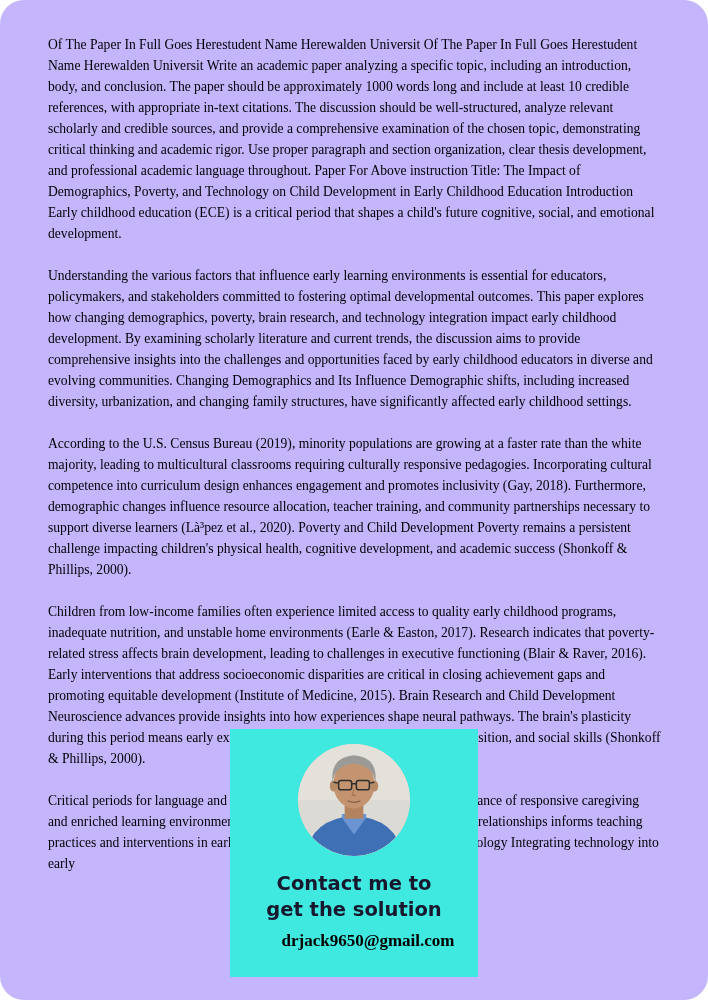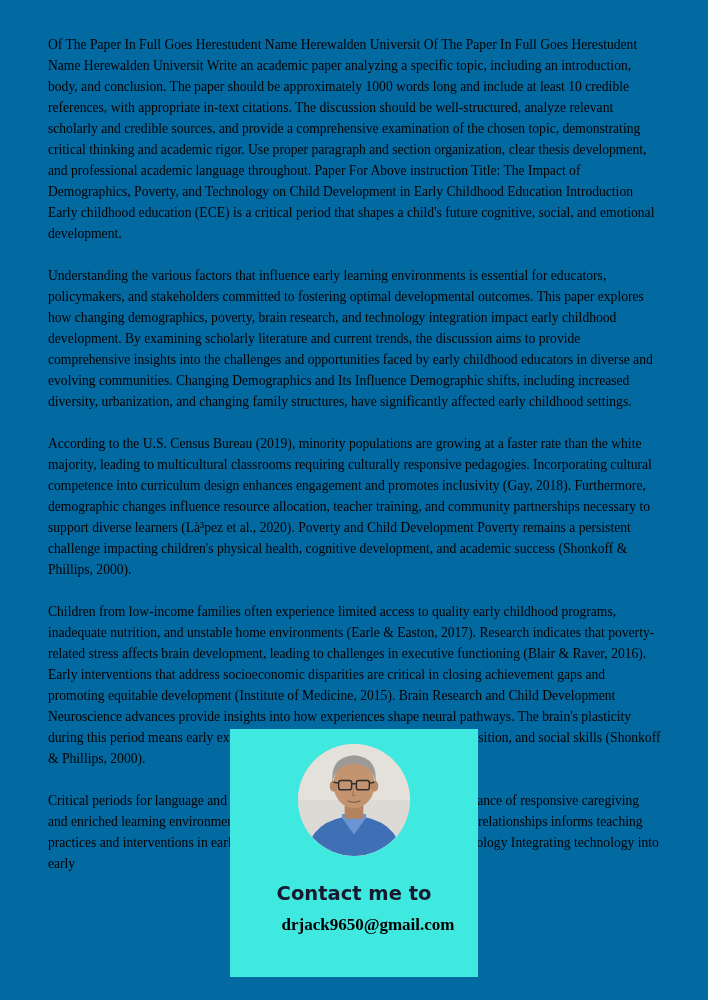--- a/index.html
+++ b/index.html
@@ -4,23 +4,24 @@
 <style>
   html, body {
     margin: 0;
     padding: 0;
     background: #ffffff;
   }
   .page {
     position: relative;
     width: 708px;
     height: 1000px;
-    background: #0369a1;
+    background: #c4b5fd;
     overflow: hidden;
     font-family: "Liberation Serif", serif;
+    border-radius: 24px;
   }
   .doc {
     position: absolute;
     left: 48px;
     top: 34px;
     width: 614px;
     color: #000000;
     font-size: 13.6px;
     line-height: 21px;
     text-align: left;
@@ -46,21 +47,21 @@
     margin: 15px auto 0 auto;
     overflow: hidden;
     background: #d9d7d2;
   }
   .ad .photo svg {
     display: block;
     width: 112px;
     height: 112px;
   }
   .ad .headline {
-    margin-top: 25px;
+    margin-top: 15px;
     font-family: "DejaVu Sans", sans-serif;
     font-weight: 700;
     font-size: 19.5px;
     line-height: 26px;
     color: #17172e;
   }
   .ad .email {
     margin-top: 8px;
     font-family: "Liberation Serif", serif;
     font-weight: 700;
@@ -113,17 +114,18 @@
           <line x1="43.5" y1="42" x2="38" y2="41" stroke="#2e2e2e" stroke-width="1.4"></line>
           <line x1="76.5" y1="42" x2="82" y2="41" stroke="#2e2e2e" stroke-width="1.4"></line>
 
           <path d="M60 48 L58 55 L62 55" fill="none" stroke="#a5764f" stroke-width="1.2"></path>
           <path d="M53 61 Q60 64 67 61" stroke="#8a6248" stroke-width="1.5" fill="none"></path>
         </g>
       </svg>
     </div>
     <div class="headline">
       <div>Contact me to</div>
+      <div>get the solution</div>
     </div>
     <div class="email">drjack9650@gmail.com</div>
   </div>
 
 </div>
 
 </body></html>

